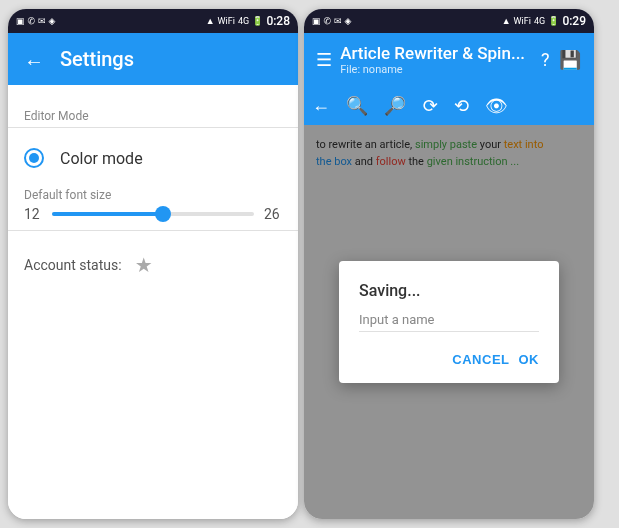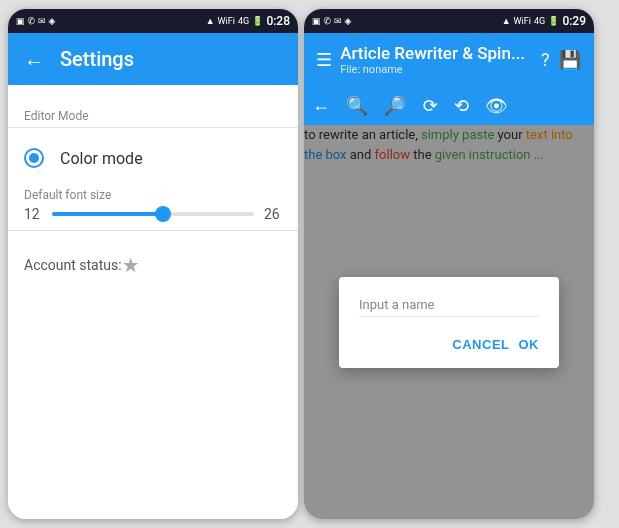--- a/index.html
+++ b/index.html
@@ -195,21 +195,21 @@
       background: #2196F3;
       position: absolute;
       top: -6px;
       left: calc(55% - 8px);
     }
 
     .account-row {
       display: flex;
       align-items: center;
       padding: 14px 16px;
-      gap: 0;
+      gap: 13px;
     }
 
     .account-label {
       font-size: 14px;
       color: #555;
     }
 
     .star-icon {
       color: #aaa;
       font-size: 20px;
@@ -272,21 +272,22 @@
     }
 
     .app-content {
       flex: 1;
       background: #f5f5f5;
       position: relative;
       overflow: hidden;
     }
 
     .article-text {
-      font-size: 13px;
+      padding: 12px;
+      font-size: 11px;
       line-height: 1.5;
       color: #555;
     }
 
     .text-green { color: #4CAF50; }
     .text-orange { color: #FF9800; }
     .text-blue { color: #2196F3; }
     .text-red { color: #F44336; }
     .text-dark { color: #333; }
 
@@ -439,20 +440,21 @@
   </div>
 
   <div class="app-content">
     <div class="article-text">
       <span class="text-dark">to rewrite an article, </span><span class="text-green">simply paste</span><span class="text-dark"> your </span><span class="text-orange">text into</span><br>
       <span class="text-blue">the box</span><span class="text-dark"> and </span><span class="text-red">follow</span><span class="text-dark"> the </span><span class="text-green">given instruction ...</span>
     </div>
 
     <div class="dialog-overlay">
       <div class="dialog-box">
+        <div class="dialog-title">Saving...</div>
         <div class="dialog-input-label">Input a name</div>
         <div class="dialog-buttons">
           <button class="dialog-btn">CANCEL</button>
           <button class="dialog-btn">OK</button>
         </div>
       </div>
     </div>
   </div>
 </div>
 

